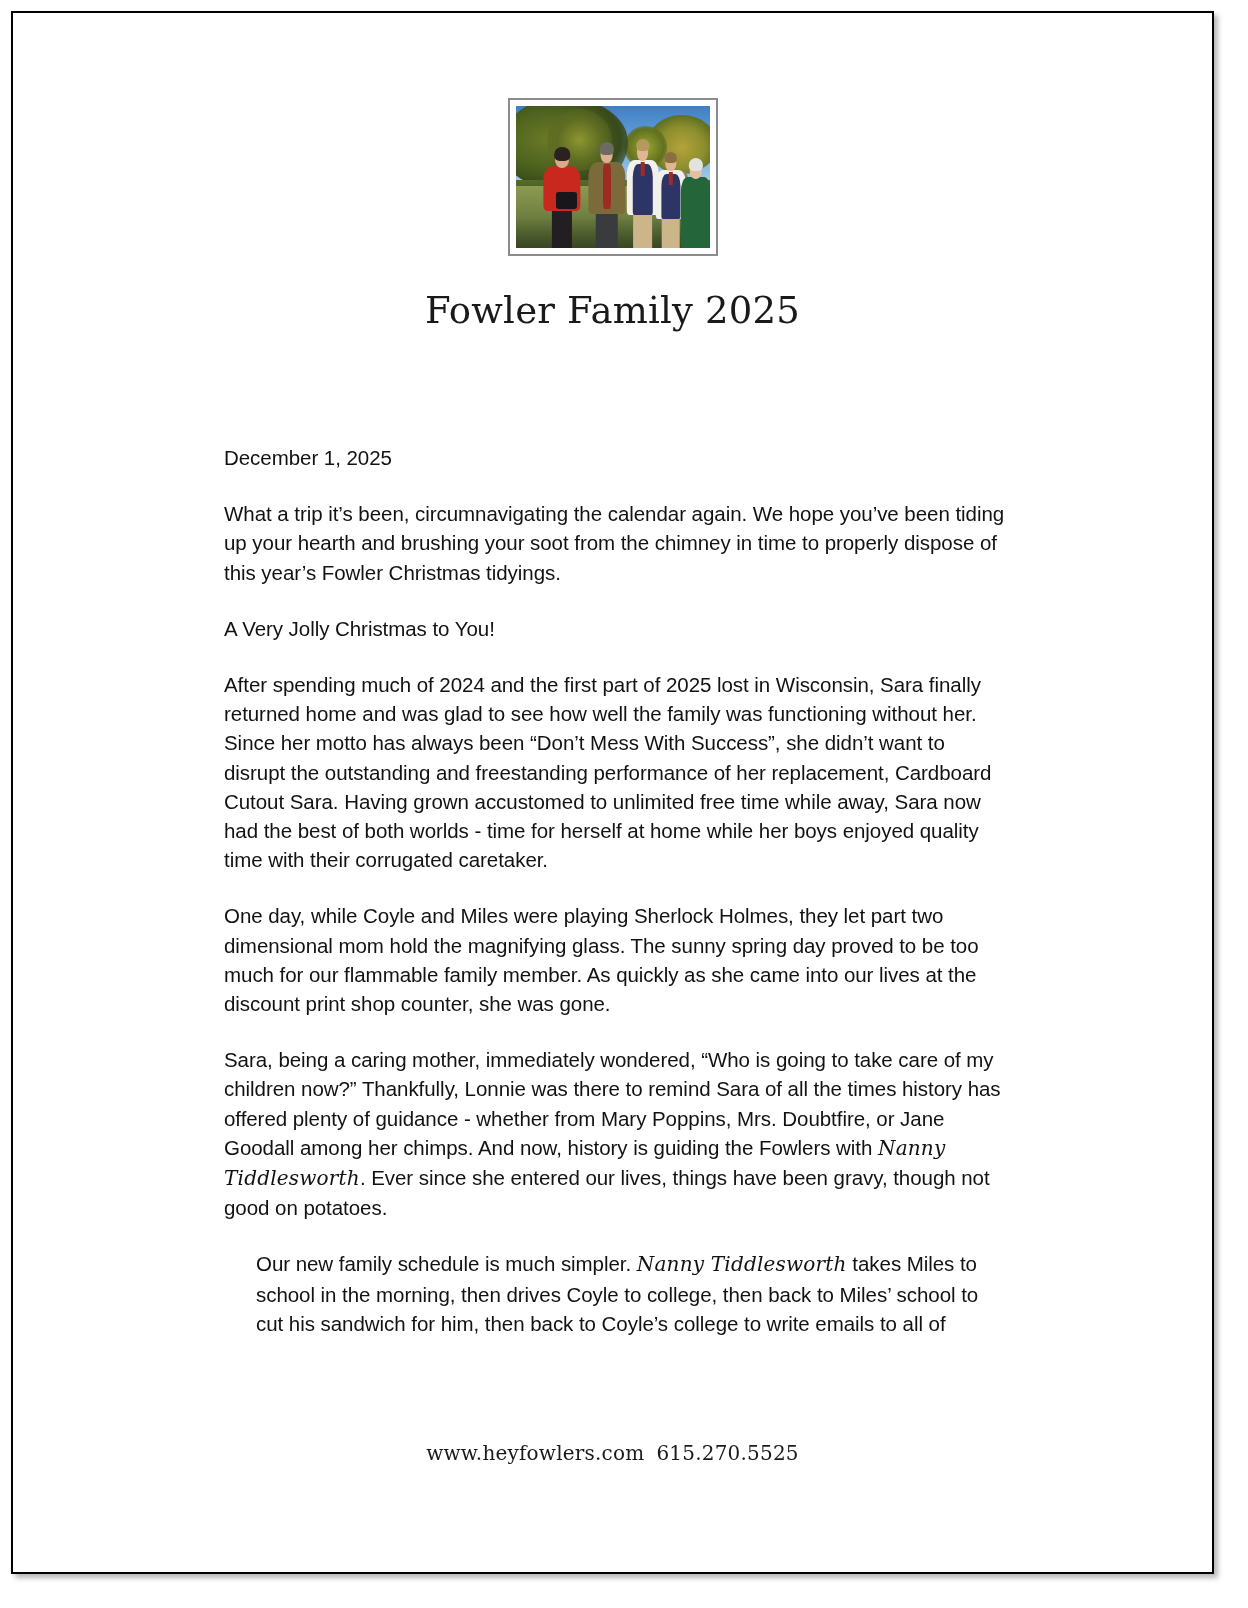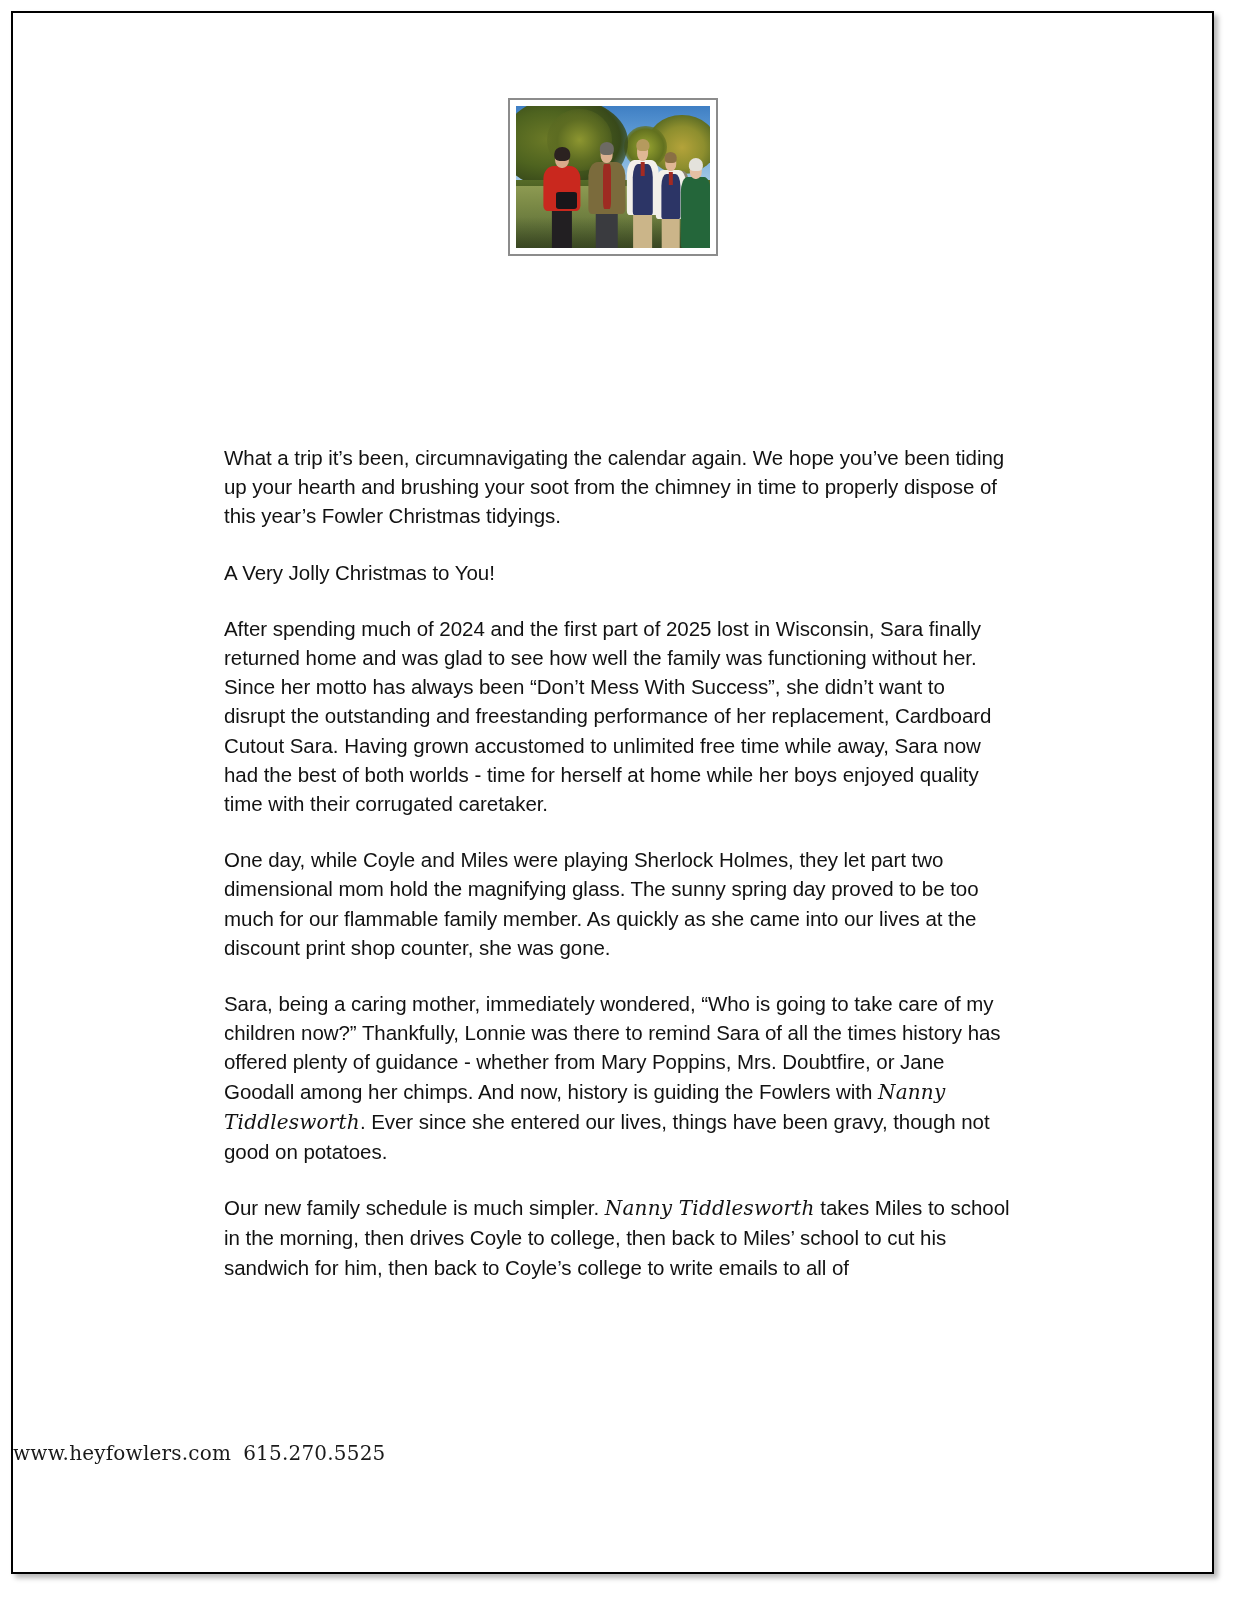--- a/index.html
+++ b/index.html
@@ -139,33 +139,34 @@
     left: 211px;
     top: 430px;
     width: 786px;
     font-family: "Liberation Sans", sans-serif;
     font-size: 20.5px;
     line-height: 29.2px;
     color: #121212;
     letter-spacing: -0.05px;
   }
   #letter p { margin: 0 0 27px 0; }
-  #letter p:last-child { margin-bottom: 0; }
+  #letter p:last-child { margin-bottom: 0; margin-left: 32px; }
   .script {
     font-family: "DejaVu Serif", "Liberation Serif", serif;
     font-style: italic;
     font-size: 20px;
     letter-spacing: 0.2px;
   }
 
   
   #doc-footer {
     position: absolute;
     left: 0; top: 1428px;
     width: 100%;
+    text-align: center;
     font-family: "DejaVu Serif", "Liberation Serif", serif;
     font-size: 20px;
     color: #1a1a1a;
     letter-spacing: 0.2px;
   }
   #doc-footer .gap { display: inline-block; width: 12px; }
 </style>
 </head>
 <body>
 
@@ -221,22 +222,24 @@
 
         <div class="person" style="left:85%; width:16%; height:66%;">
           <div class="p-torso" style="bottom:0; width:98%; height:76%; background:#24663a; border-radius:22% 22% 6% 6%;"></div>
           <div class="p-head" style="bottom:74%; width:40%; height:18%; background:#e3c0a3;"></div>
           <div class="p-hair" style="bottom:82%; width:46%; height:14%; background:#e4e2dc;"></div>
         </div>
       </div>
     </div>
   </div>
 
+  <div id="doc-title">Fowler Family 2025</div>
 
   <div id="letter">
+    <p>December 1, 2025</p>
     <p>What a trip it’s been, circumnavigating the calendar again. We hope you’ve been tiding up your hearth and brushing your soot from the chimney in time to properly dispose of this year’s Fowler Christmas tidyings.</p>
     <p>A Very Jolly Christmas to You!</p>
     <p>After spending much of 2024 and the first part of 2025 lost in Wisconsin, Sara finally returned home and was glad to see how well the family was functioning without her. Since her motto has always been “Don’t Mess With Success”, she didn’t want to disrupt the outstanding and freestanding performance of her replacement, Cardboard Cutout Sara. Having grown accustomed to unlimited free time while away, Sara now had the best of both worlds - time for herself at home while her boys enjoyed quality time with their corrugated caretaker.</p>
     <p>One day, while Coyle and Miles were playing Sherlock Holmes, they let part two dimensional mom hold the magnifying glass. The sunny spring day proved to be too much for our flammable family member. As quickly as she came into our lives at the discount print shop counter, she was gone.</p>
     <p><span>Sara, being a caring mother, immediately wondered, “Who is going to take care of my children now?” Thankfully, Lonnie was there to remind Sara of all the times history has offered plenty of guidance - whether from Mary Poppins, Mrs. Doubtfire, or Jane Goodall among her chimps. And now, history is guiding the Fowlers with </span><span class="script">Nanny Tiddlesworth</span><span>. Ever since she entered our lives, things have been gravy, though not good on potatoes.</span></p>
     <p><span>Our new family schedule is much simpler. </span><span class="script">Nanny Tiddlesworth</span><span> takes Miles to school in the morning, then drives Coyle to college, then back to Miles’ school to cut his sandwich for him, then back to Coyle’s college to write emails to all of</span></p>
   </div>
 
   <div id="doc-footer">
     <span>www.heyfowlers.com</span><span class="gap"></span><span>615.270.5525</span>

